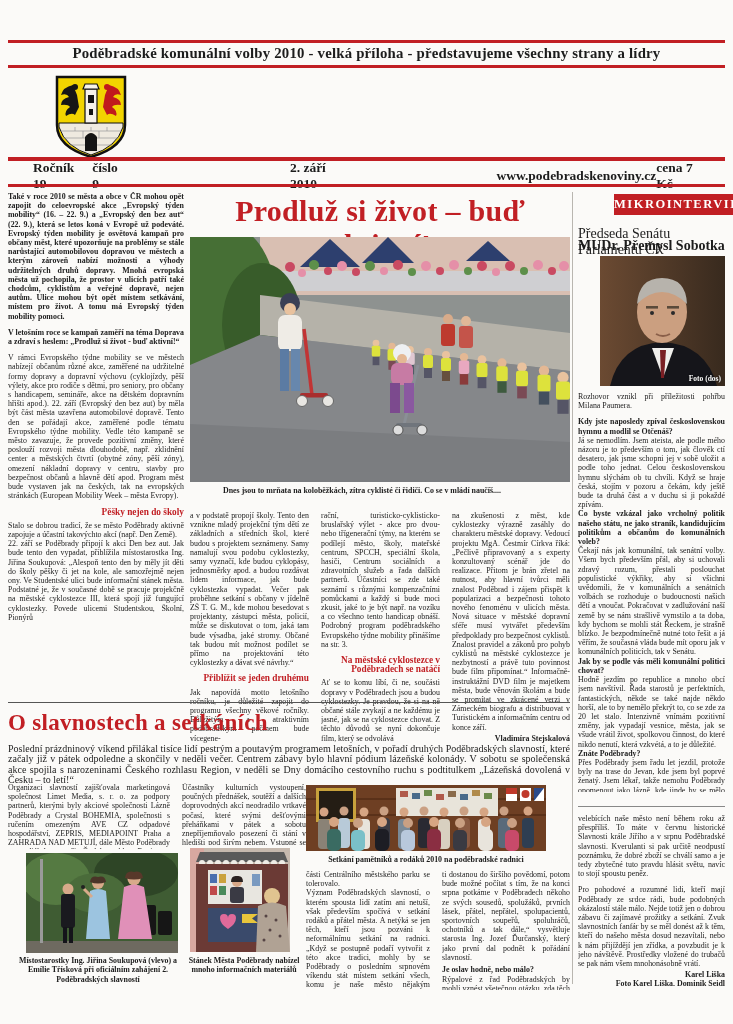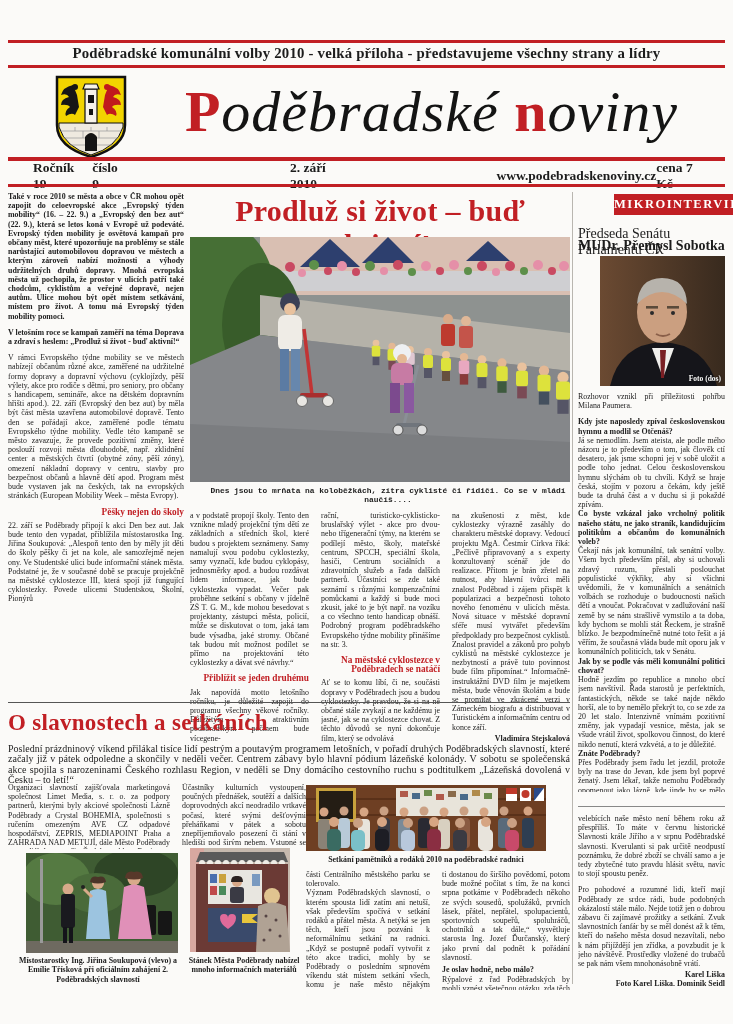--- a/index.html
+++ b/index.html
@@ -77,39 +77,37 @@
       <circle cx="52" cy="12" r="3"></circle>
     </g>
     <g>
       <rect x="30" y="14" width="12" height="34" fill="#f7f3ea" stroke="#111" stroke-width="1.2"></rect>
       <path d="M28,14 h16 l-2,-5 h-12 z" fill="#f7f3ea" stroke="#111" stroke-width="1.2"></path>
       <rect x="33" y="20" width="6" height="8" fill="#141414"></rect>
       <rect x="34" y="34" width="4" height="6" fill="#141414"></rect>
     </g>
   </svg>
 
-  <div class="abs masthead-title" style="left:138px;top:78px;width:587px;text-align:center;">
-    <span class="r">P</span><span>oděbradské </span><span class="r">n</span><span>oviny</span>
-  </div>
 
   <div class="abs rule-red" style="left:8px;top:157px;width:717px;height:3.5px;"></div>
   <div class="abs infobar" style="left:8px;top:162px;width:717px;height:27px;">
     <span style="margin-left:25px;">Ročník 19</span>
     <span style="margin-left:14px;">číslo 9</span>
     <span style="margin-left:170px;font-family:Liberation Serif, serif;">2. září 2010</span>
     <span style="margin-left:155px;">www.podebradskenoviny.cz</span>
     <span style="margin-left:auto;margin-right:25px;">cena 7 Kč</span>
   </div>
   <div class="abs rule-red" style="left:8px;top:184px;width:717px;height:2.5px;"></div>
 
   <div class="abs small-text col" style="left:8px;top:192px;width:176px;height:508px;">
     <p class="boldp">Také v roce 2010 se města a obce v ČR mohou opět zapojit do celoevropské akce „Evropský týden mobility“ (16. – 22. 9.) a „Evropský den bez aut“ (22. 9.), která se letos koná v Evropě už podeváté. Evropský týden mobility je osvětová kampaň pro občany měst, které upozorňuje na problémy se stále narůstající automobilovou dopravou ve městech a kterým zároveň nabízí možnosti a výhody udržitelných druhů dopravy. Mnohá evropská města už pochopila, že prostor v ulicích patří také chodcům, cyklistům a veřejné dopravě, nejen autům. Ulice mohou být opět místem setkávání, místem pro život. A tomu má Evropský týden mobility pomoci.</p>
     <p class="boldp">V letošním roce se kampaň zaměří na téma Doprava a zdraví s heslem: „Prodluž si život - buď aktivní!“</p>
     <p>V rámci Evropského týdne mobility se ve městech nabízejí občanům různé akce, zaměřené na udržitelné formy dopravy a dopravní výchovu (cyklojízdy, pěší výlety, akce pro rodiče s dětmi, pro seniory, pro občany s handicapem, semináře, akce na dětském dopravním hřišti apod.). 22. září (Evropský den bez aut) by měla být část města uzavřena automobilové dopravě. Tento den se pořádají akce, zaměřené podle tématu Evropského týdne mobility. Vedle této kampaně se město zavazuje, že provede pozitivní změny, které poslouží rozvoji města dlouhodobě, např. zklidnění center a městských čtvrtí (obytné zóny, pěší zóny), omezení nákladní dopravy v centru, stavby pro bezpečnost občanů a hlavně dětí apod. Program měst bude vystaven jak na českých, tak na evropských stránkách (European Mobility Week – města Evropy).</p>
     <div class="subhead">Pěšky nejen do školy</div>
+    <p style="margin-bottom:0;">Stalo se dobrou tradicí, že se město Poděbrady aktivně zapojuje a účastní takovýchto akcí (např. Den Země).</p>
     <p>22. září se Poděbrady připojí k akci Den bez aut. Jak bude tento den vypadat, přiblížila místostarostka Ing. Jiřina Soukupová: „Alespoň tento den by měly jít děti do školy pěšky či jet na kole, ale samozřejmě nejen ony. Ve Studentské ulici bude informační stánek města. Podstatné je, že v současné době se pracuje projekčně na městské cyklostezce III, která spojí již fungující cyklostezky. Povede ulicemi Studentskou, Školní, Pionýrů</p>
   </div>
 
   <div class="abs headline" style="left:190px;top:194px;width:380px;">Prodluž si život – buď aktivní!</div>
 
   <svg class="abs photo-frame" style="left:190px;top:237px;" width="380" height="245" viewBox="0 0 380 245" preserveAspectRatio="none">
     <rect width="380" height="245" fill="#8e9290"></rect>
     <rect x="70" width="310" height="58" fill="#d9bfb2"></rect>
     <g fill="#2d3f6e">
       <path d="M140,2 l30,28 h-60 z"></path>
@@ -228,21 +226,21 @@
       <rect x="206" y="186" width="26" height="4" rx="2" fill="#70757c"></rect>
       <circle cx="208" cy="193" r="5" fill="#ddd" stroke="#555"></circle>
         <circle cx="232" cy="193" r="5" fill="#ddd" stroke="#555"></circle>
       <circle cx="212" cy="116" r="9" fill="#eef0f2"></circle>
       <circle cx="212" cy="122" r="5" fill="#e4b894"></circle>
       <rect x="201" y="126" width="22" height="22" rx="6" fill="#c77ba4"></rect>
       <rect x="200" y="146" width="10" height="30" fill="#7c4a8e"></rect>
         <rect x="214" y="146" width="10" height="30" fill="#8a58a0"></rect>
     </g>
   </svg>
-  <div class="abs photo-caption" style="left:198px;top:486px;width:380px;font-family:Liberation Mono, monospace;">Dnes jsou to mrňata na koloběžkách, zítra cyklisté či řidiči. Co se v mládí naučíš....</div>
+  <div class="abs photo-caption" style="left:172px;top:486px;width:380px;">Dnes jsou to mrňata na koloběžkách, zítra cyklisté či řidiči. Co se v mládí naučíš....</div>
 
   <div class="abs small-text col" style="left:190px;top:511px;width:119px;height:236px;">
     <p>a v podstatě propojí školy. Tento den vznikne mladý projekční tým dětí ze základních a středních škol, které budou s projektem seznámeny. Samy namalují svou podobu cyklostezky, samy vyznačí, kde budou cyklopásy, jednosměrky apod. a budou rozdávat lidem informace, jak bude cyklostezka vypadat. Večer pak proběhne setkání s občany v jídelně ZŠ T. G. M., kde mohou besedovat s projektanty, zástupci města, policií, může se diskutovat o tom, jaká tam bude výsadba, jaké stromy. Občané tak budou mít možnost podílet se přímo na projektování této cyklostezky a dávat své návrhy.“</p>
     <div class="subhead">Přiblížit se jeden druhému</div>
     <p>Jak napovídá motto letošního ročníku, je důležité zapojit do programu všechny věkové ročníky. Důležitým a atraktivním poděbradským počinem bude vícegene-</p>
   </div>
   <div class="abs small-text col" style="left:321px;top:511px;width:119px;height:236px;">
     <p>rační, turisticko-cyklisticko-bruslařský výlet - akce pro dvou- nebo třígenerační týmy, na kterém se podílejí město, školy, mateřské centrum, SPCCH, speciální škola, hasiči, Centrum sociálních a zdravotních služeb a řada dalších partnerů. Účastníci se zde také seznámí s různými kompenzačními pomůckami a každý si bude moci zkusit, jaké to je být např. na vozíku a co všechno tento handicap obnáší. Podrobný program poděbradského Evropského týdne mobility přinášíme na str. 3.</p>
     <div class="subhead">Na městské cyklostezce v Poděbradech se natáčí</div>
     <p>Ať se to komu líbí, či ne, součásti dopravy v Poděbradech jsou a budou cyklostezky. Je pravdou, že si na ně občané stále zvykají a ne každému je jasné, jak se na cyklostezce chovat. Z těchto důvodů se nyní dokončuje film, který se odvolává</p>

